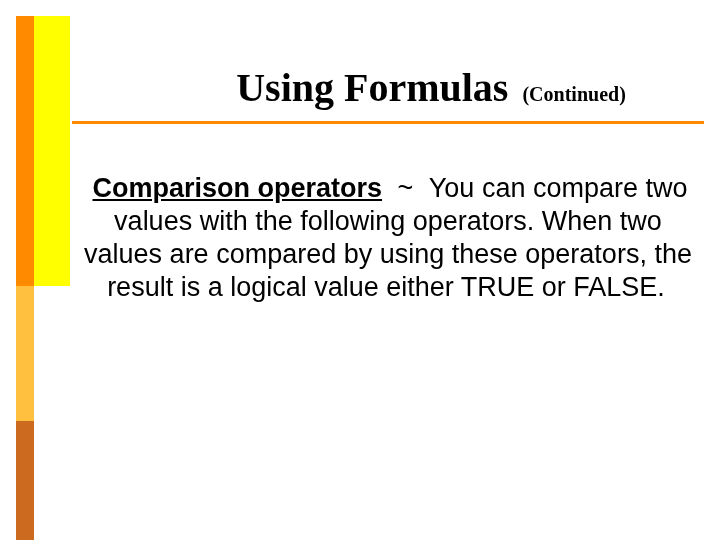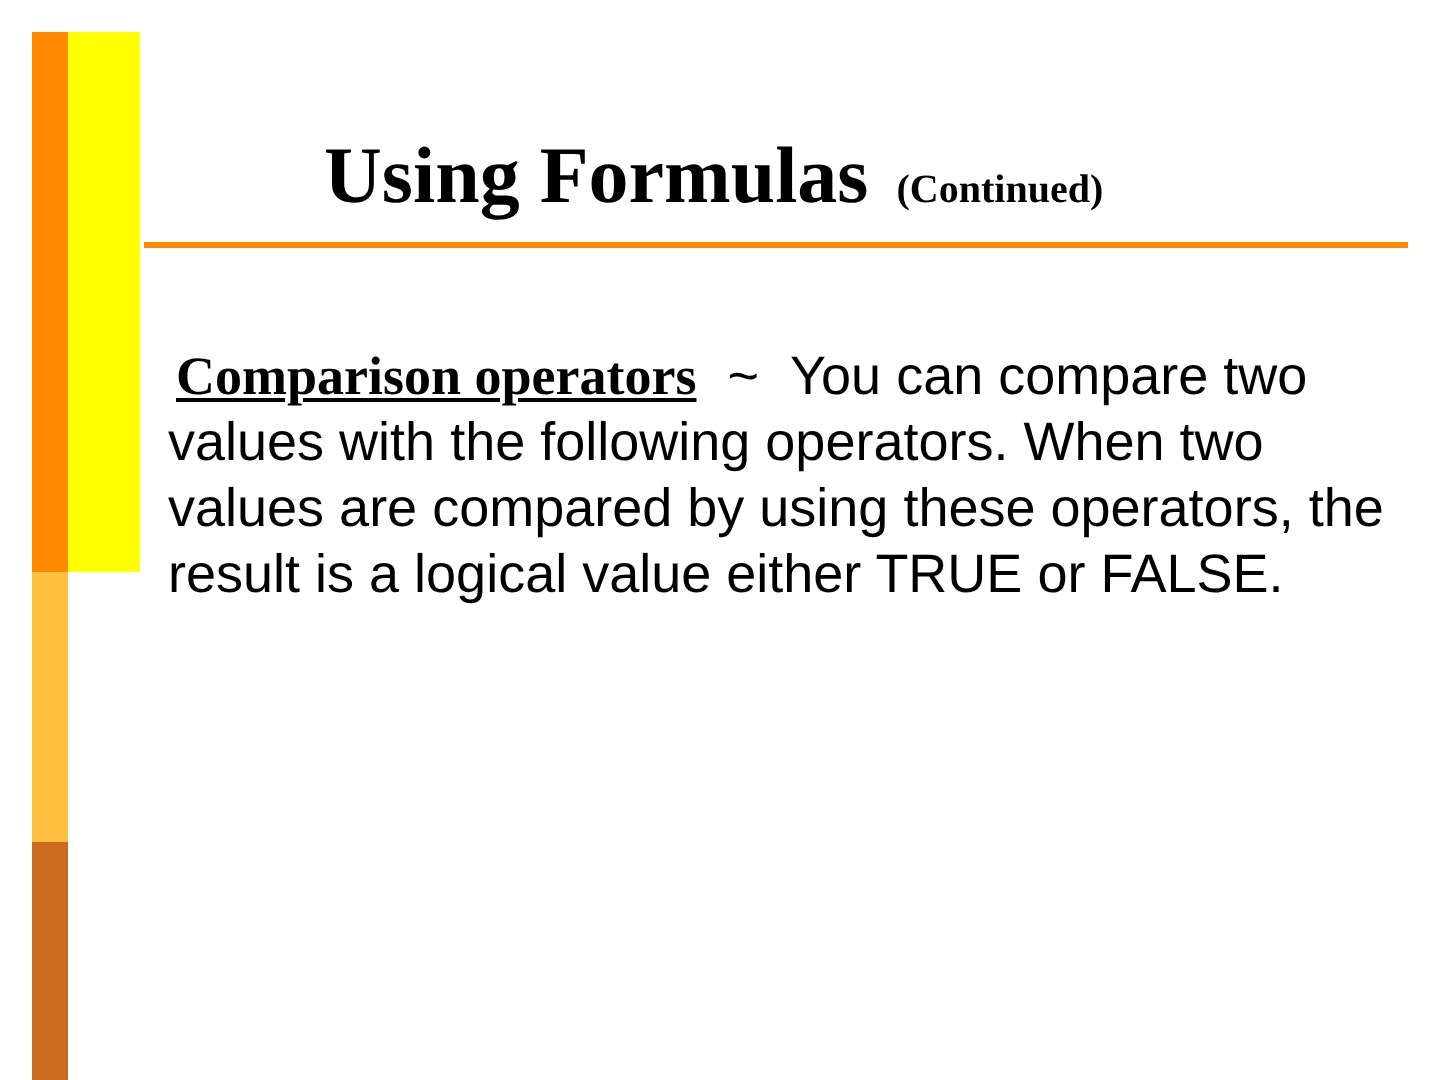--- a/index.html
+++ b/index.html
@@ -1,15 +1,15 @@
 <!DOCTYPE html>
 <html><head>
 <meta charset="utf-8">
 <style>
-  * { margin: 4px; padding: 0; box-sizing: border-box; }
+  * { margin: 4px; padding: 0; box-sizing: border-box; text-align: center; }
   html, body { width: 720px; height: 540px; overflow: hidden; }
   body {
     font-family: "Times New Roman", Times, serif;
     background: #fff;
     position: relative;
   }
   .side-stripe {
     position: absolute;
     top: 0;
     left: 0;
@@ -50,21 +50,20 @@
     right: 32px;
     top: 160px;
     font-family: Arial, Helvetica, sans-serif;
     font-size: 27px;
     line-height: 1.22;
     color: #000;
   }
   .term {
     font-weight: bold;
     text-decoration: underline;
-    font-family: Liberation Serif, serif;
   }
 </style>
 </head>
 <body>
 
 <div class="side-stripe">
   <div class="stripe-orange-top"></div>
   <div class="stripe-orange-mid"></div>
   <div class="stripe-yellow"></div>
   <div class="stripe-amber-mid"></div>

